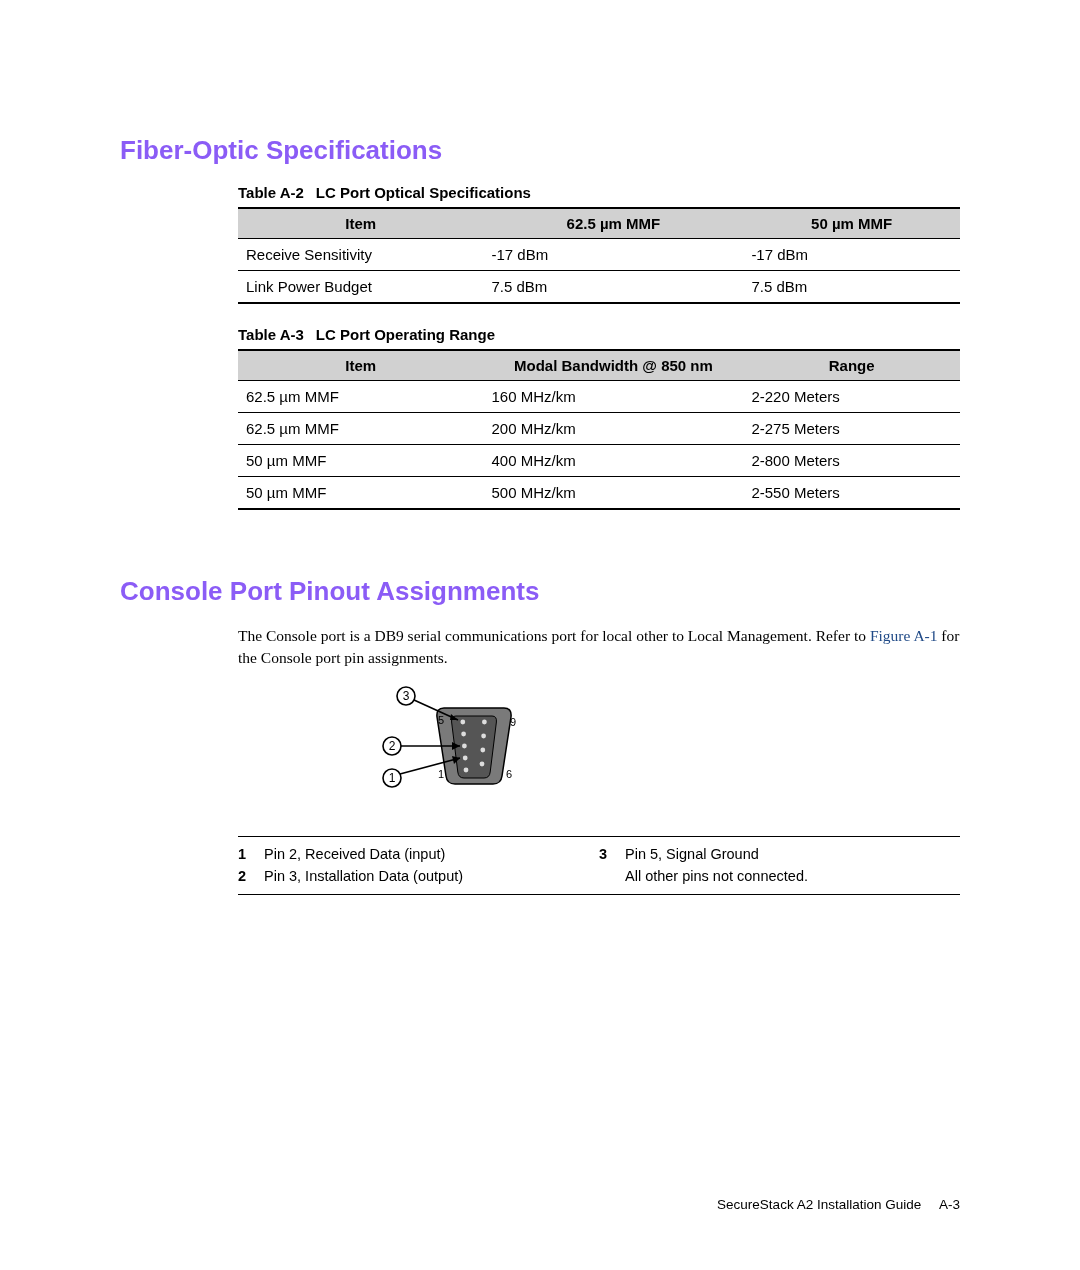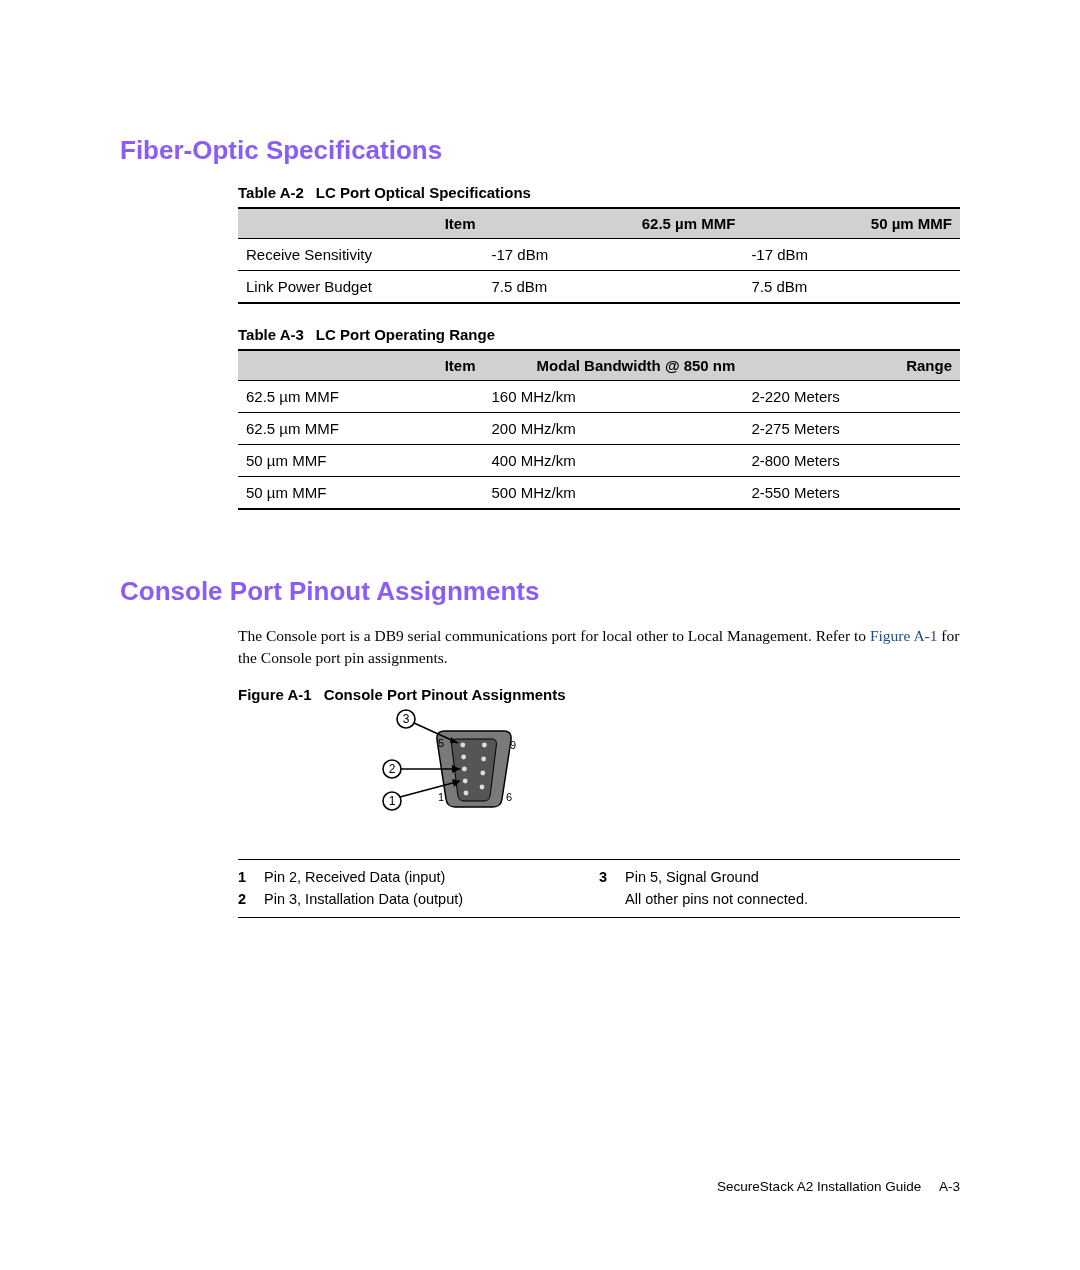--- a/index.html
+++ b/index.html
@@ -34,21 +34,21 @@
     margin-top: 12px;
   }
   .table-caption .num { margin-right: 12px; }
   table.spec {
     width: 100%;
     border-collapse: collapse;
     font-size: 15px;
     margin-bottom: 22px;
   }
   table.spec thead th {
-    text-align: right;
+    text-align: center;
     font-weight: bold;
     background: #d1d1d1;
     border-top: 2px solid #000;
     border-bottom: 1px solid #000;
     padding: 6px 8px;
   }
   table.spec tbody td {
     border-bottom: 1px solid #000;
     padding: 7px 8px;
   }
@@ -96,21 +96,21 @@
   .legend-cell.right { width: 50%; }
   .legend-num {
     font-weight: bold;
     width: 26px;
     flex-shrink: 0;
   }
   .legend-txt {}
 
   .footer {
     position: absolute;
-    bottom: 76px;
+    bottom: 58px;
     right: 120px;
     font-size: 13.5px;
     color: #000;
   }
   .footer .pn { margin-left: 14px; }
 </style>
 </head>
 <body>
 
 <div class="h1">Fiber-Optic Specifications</div>
@@ -180,23 +180,20 @@
 
 <div class="section-gap"></div>
 
 <div class="h1">Console Port Pinout Assignments</div>
 
 <div class="body-indent">
   <p class="para">
     <span>The Console port is a DB9 serial communications port for local other to Local Management. Refer to </span><span class="link">Figure A-1</span><span> for the Console port pin assignments.</span>
   </p>
 
-  <div class="table-caption">
-    <span class="num">Figure A-1</span><span>Console Port Pinout Assignments</span>
-  </div>
 
   <div class="figure-wrap">
     <svg class="db9-svg" width="200" height="118" viewBox="0 0 200 118">
 
       <path d="M66 22 L126 22 Q134 22 133 31 L124 90 Q123 98 115 98 L77 98 Q69 98 68 90 L59 31 Q58 22 66 22 Z" fill="#7a7a7a" stroke="#000" stroke-width="1.5"></path>
 
       <path d="M78 30 L114 30 Q119 30 118.4 36 L112.2 86 Q111.5 92 106 92 L86 92 Q80.5 92 79.8 86 L73.6 36 Q73 30 78 30 Z" fill="#555" stroke="#000" stroke-width="1"></path>
 
       <circle cx="88" cy="84" r="2.4" fill="#ddd"></circle>
       <circle cx="87.2" cy="72" r="2.4" fill="#ddd"></circle>

